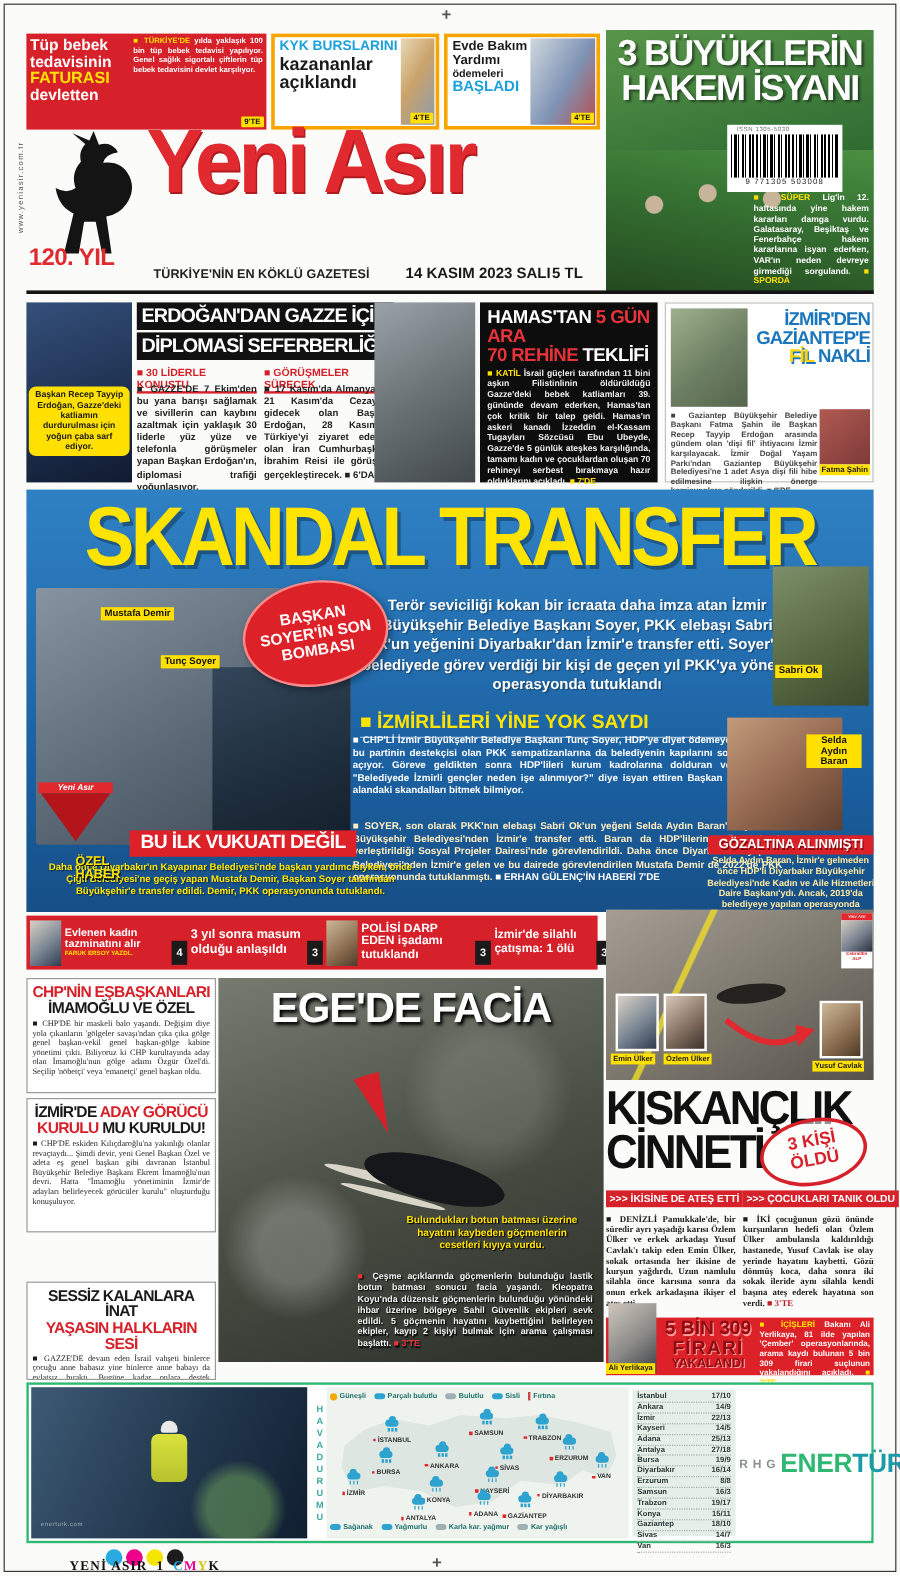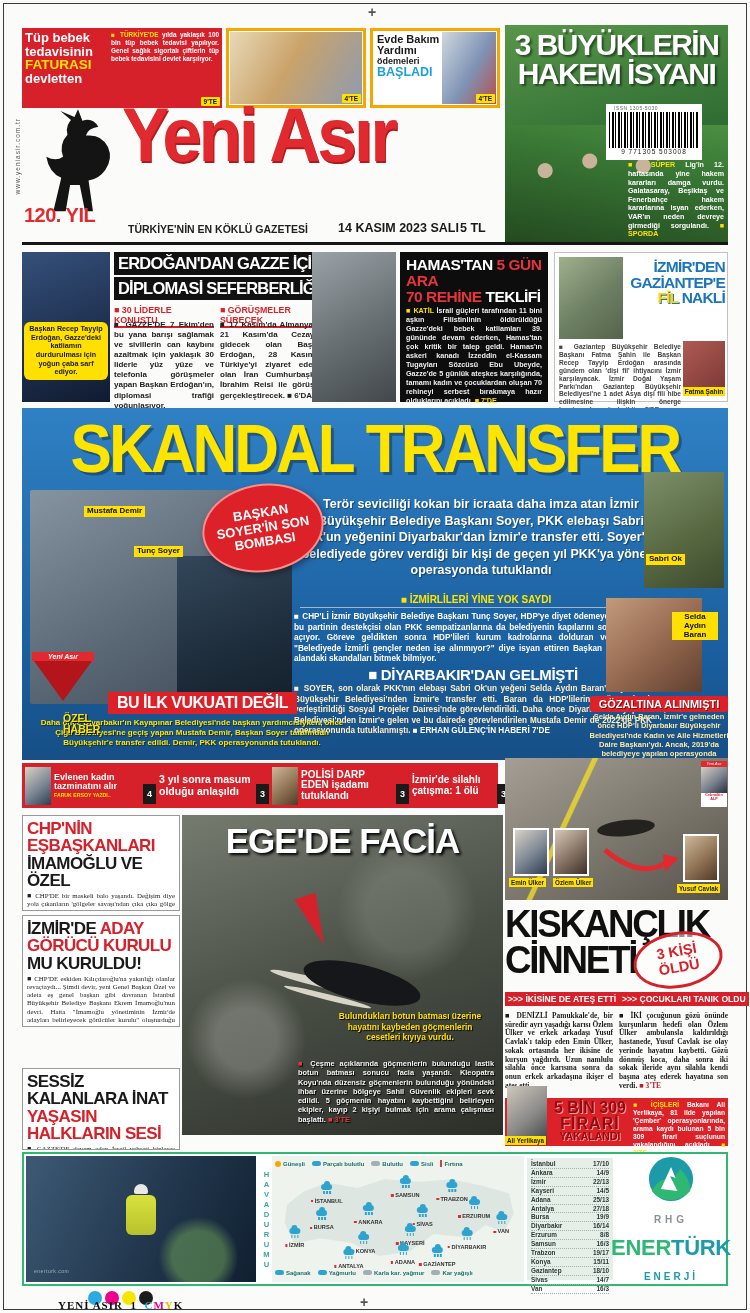--- a/index.html
+++ b/index.html
@@ -71,21 +71,21 @@
   .fl-lbl{position:absolute;left:128px;top:134px;width:42px;background:#ffe000;font-size:6.5px;font-weight:800;text-align:center;line-height:1.1;padding:1px 0}
   
   .sk{position:absolute;left:22px;top:408px;width:706px;height:352px;background:linear-gradient(180deg,#2f81c4,#1a5e9e 70%,#174f86);overflow:hidden}
   .sk-head{position:absolute;left:0;top:0;width:706px;text-align:center;font-size:62px;font-weight:800;color:#ffe400;letter-spacing:-3px;transform:scale(1,1.12);transform-origin:center top;text-shadow:3px 3px 0 rgba(0,0,0,.3);white-space:nowrap}
   .sk-collage{position:absolute;left:8px;top:82px;width:262px;height:214px;background:linear-gradient(150deg,#8693a0,#5a6774 55%,#3c4854);border-radius:2px}
   .sk-arrest{position:absolute;right:0;top:66px;width:115px;height:148px;background:linear-gradient(160deg,#33475a,#1e2d3c 60%,#131f2b)}
   .sk-lbl{position:absolute;background:#ffe000;color:#111;font-size:8px;font-weight:800;padding:1px 3px;line-height:1.1;text-align:center;z-index:3}
   .sk-stamp{position:absolute;left:180px;top:76px;width:122px;height:88px;background:#dd2128;border:2px solid #ff8a8a;border-radius:50%;transform:rotate(-9deg);display:flex;align-items:center;justify-content:center;text-align:center;color:#fff;font-size:13px;font-weight:800;line-height:1.15;padding:8px;z-index:4;box-shadow:2px 3px 6px rgba(0,0,0,.35)}
   .sk-deck{position:absolute;left:278px;top:88px;width:362px;color:#fff;font-size:12.5px;font-weight:800;text-align:center;line-height:1.32;text-shadow:1px 1px 1px rgba(0,0,0,.4)}
   .sk-sabri{position:absolute;left:622px;top:64px;width:80px;height:116px;background:linear-gradient(150deg,#7d8f6a,#55663f 60%,#3c4b2e)}
-  .sk-sub1{position:absolute;left:278px;top:186px;width:352px;text-align:center;color:#ffe400;font-size:10px;font-weight:800;border-bottom:1px solid rgba(255,255,255,.55);padding-bottom:2px}
+  .sk-sub1{position:absolute;left:278px;top:186px;width:352px;text-align:left;color:#ffe400;font-size:16px;font-weight:800;border-bottom:1px solid rgba(255,255,255,.55);padding-bottom:2px}
   .sk-p1{position:absolute;left:272px;top:204px;width:358px;color:#fff;font-size:8.2px;font-weight:bold;line-height:1.28;text-align:justify}
   .sk-sub2{position:absolute;left:272px;top:258px;width:358px;text-align:center;color:#fff;font-size:15px;font-weight:800;letter-spacing:-.3px}
   .sk-p2{position:absolute;left:272px;top:276px;width:358px;color:#ffeec2;font-size:8.2px;font-weight:bold;line-height:1.28;text-align:justify}
   .sk-p2 .wt{color:#fff}
   .sk-selda{position:absolute;left:584px;top:190px;width:96px;height:94px;background:linear-gradient(140deg,#c49a7c,#8d624a 60%,#5f4030)}
   .sk-goz{position:absolute;left:568px;top:288px;width:138px;background:#dd2128;color:#fff;font-size:11px;font-weight:800;text-align:center;padding:2px 0;border-radius:2px;text-shadow:1px 1px 0 #7e0b10}
   .sk-gozcap{position:absolute;left:566px;top:304px;width:142px;color:#ffe9a0;font-size:7.5px;font-weight:bold;text-align:center;line-height:1.24}
   .sk-badge{position:absolute;left:10px;top:244px;width:62px;height:58px;z-index:4;text-align:center}
   .sk-badge .bb{background:#e02a2f;color:#fff;font-size:7px;font-style:italic;font-weight:bold;padding:1px 0}
   .sk-badge .tri{margin:0 auto;width:0;height:0;border-left:29px solid transparent;border-right:29px solid transparent;border-top:40px solid #b3151a;position:relative}
@@ -96,21 +96,21 @@
   .br{position:absolute;left:22px;top:763px;width:476px;height:45px;background:#d6212a;display:flex;align-items:center;padding:2px 3px;gap:3px}
   .br .cell{display:flex;align-items:center;gap:3px;height:100%}
   .br .t{color:#fff;font-size:9.6px;font-weight:800;line-height:1.05}
   .br .sub{color:#ffe000;font-size:5.2px;font-weight:bold;margin-top:1px}
   .br .pic{width:26px;height:38px}
   .br .tab{width:13px;height:20px;background:#1a1a1a;color:#fff;font-size:9px;font-weight:800;display:flex;align-items:center;justify-content:center;align-self:flex-end;margin-bottom:2px}
   .ph-man1{background:linear-gradient(140deg,#d9d2c6,#7c8794 55%,#2e3c50)}
   .ph-man2{background:linear-gradient(140deg,#cdb99a,#8a6c4e 60%,#4e3a28)}
   
   .op{position:absolute;left:22px;width:158px;background:#fff;border:1px solid #9a9a9a;padding:4px 4px 2px;overflow:hidden}
-  .op .hl{text-align:left;font-weight:800;font-size:17px;line-height:1.02;letter-spacing:-.6px}
+  .op .hl{text-align:center;font-weight:800;font-size:13px;line-height:1.02;letter-spacing:-.6px}
   .op .red{color:#d6212a}
   .op .bd{margin-top:3px;font-family:"Liberation Serif",serif;font-size:6.9px;line-height:1.18;text-align:justify;color:#1d1d1d}
   .ph-suit{background:linear-gradient(140deg,#d6cfc2,#7a8290 55%,#262f3d)}
   .ph-woman{background:linear-gradient(140deg,#d8c7b8,#7d6a5c 60%,#3b3029)}
   
   .eg{position:absolute;left:182px;top:815px;width:321px;height:320px;overflow:hidden;background:
      radial-gradient(circle at 20% 70%,rgba(230,230,225,.25) 0 30px,transparent 60px),
      radial-gradient(circle at 70% 30%,rgba(200,205,195,.18) 0 40px,transparent 70px),
      linear-gradient(160deg,#767b70,#4a4f46 50%,#2b2f28)}
   .eg-h{position:absolute;left:0;right:0;top:6px;text-align:center;color:#fff;font-size:35px;font-weight:800;letter-spacing:-1px;text-shadow:2px 2px 3px #000}
@@ -168,21 +168,21 @@
   .cl::before{content:"";position:absolute;width:6px;height:6px;background:#2fa3cf;border-radius:50%;top:-3px;left:2.5px}
   .cl::after{content:"";position:absolute;width:1.5px;height:3px;background:#2fa3cf;bottom:-4px;left:2px;box-shadow:3px 0 0 #2fa3cf,6px 0 0 #2fa3cf}
   .ic-sun{display:inline-block;width:6px;height:6px;border-radius:50%;background:#f5a800}
   .ic-cloud{display:inline-block;width:9px;height:5px;border-radius:4px;background:#2fa3cf}
   .ic-gray{background:#9fb0b5}
   .ic-flag{display:inline-block;width:2px;height:7px;background:#c44;position:relative}
   
   .ws-tab{position:absolute;left:503px;top:4px;width:86px;height:122px;background:#e6eee8;padding:2px 4px}
   .wrow{display:flex;justify-content:space-between;font-size:6.4px;font-weight:bold;color:#2b3a37;border-bottom:1px dotted #9db3a9;line-height:7.9px}
   
-  .ws-logo{position:absolute;left:592px;top:2px;width:110px;height:126px;display:flex;flex-direction:column;align-items:center;justify-content:space-between;background:#fff}
+  .ws-logo{position:absolute;left:592px;top:2px;width:110px;height:126px;display:flex;align-items:center;justify-content:space-between;background:#fff}
   .lg-rhg{font-size:10px;letter-spacing:4px;color:#8b9097;font-weight:bold;margin-top:3px}
   .lg-name{font-size:22px;font-weight:800;letter-spacing:-.3px;margin-top:1px}
   .lg-g{color:#2eb873}.lg-t{color:#1d9aa8}
   .lg-sub{font-size:10px;font-weight:bold;letter-spacing:3px;color:#1d9aa8;margin-top:1px}
   
   .cmyk{position:absolute;left:88px;top:1291px;display:flex;gap:3px}
   .cmyk i{width:14px;height:14px;border-radius:50%;display:block}
   .ft{position:absolute;left:58px;top:1299px;font-family:"Liberation Serif",serif;font-size:11px;font-weight:bold;letter-spacing:1px;color:#111}
   .ft .c{color:#29abe2}.ft .m{color:#ec008c}.ft .y{color:#d8c400}.ft .k{color:#111}
 </style>
@@ -198,20 +198,25 @@
     <div class="tt">
       <div>Tüp bebek</div>
       <div>tedavisinin</div>
       <div class="yy">FATURASI</div>
       <div>devletten</div>
     </div>
     <div class="bd"><span class="lead">■ TÜRKİYE'DE</span> <span>yılda yaklaşık 100 bin tüp bebek tedavisi yapılıyor. Genel sağlık sigortalı çiftlerin tüp bebek tedavisini devlet karşılıyor.</span></div>
     <div class="tag">9'TE</div>
   </div>
   <div class="ts-box ts-wb ts-kyk">
+    <div class="txt">
+      <div class="l1 blue">KYK BURSLARINI</div>
+      <div class="l2">kazananlar</div>
+      <div class="l3">açıklandı</div>
+    </div>
     <div class="ts-ph ph-students"></div>
     <div class="tag">4'TE</div>
   </div>
   <div class="ts-box ts-wb ts-evd">
     <div class="txt">
       <div class="l1">Evde Bakım</div>
       <div class="l2">Yardımı</div>
       <div class="l3">ödemeleri</div>
       <div class="l4 blue">BAŞLADI</div>
     </div>
@@ -278,21 +283,20 @@
       <div class="sk-arrest"></div>
     </div>
     <div class="sk-lbl" style="left:62px;top:98px">Mustafa Demir</div>
     <div class="sk-lbl" style="left:112px;top:138px">Tunç Soyer</div>
     <div class="sk-stamp">BAŞKAN SOYER'İN SON BOMBASI</div>
     <div class="sk-deck">Terör seviciliği kokan bir icraata daha imza atan İzmir Büyükşehir Belediye Başkanı Soyer, PKK elebaşı Sabri Ok'un yeğenini Diyarbakır'dan İzmir'e transfer etti. Soyer'in belediyede görev verdiği bir kişi de geçen yıl PKK'ya yönelik operasyonda tutuklandı</div>
     <div class="sk-sabri"></div>
     <div class="sk-lbl" style="left:624px;top:146px">Sabri Ok</div>
     <div class="sk-sub1">■ İZMİRLİLERİ YİNE YOK SAYDI</div>
     <div class="sk-p1">■ CHP'Lİ İzmir Büyükşehir Belediye Başkanı Tunç Soyer, HDP'ye diyet ödemeye çalışırken, bu partinin destekçisi olan PKK sempatizanlarına da belediyenin kapılarını sonuna kadar açıyor. Göreve geldikten sonra HDP'lileri kurum kadrolarına dolduran ve İzmirlileri "Belediyede İzmirli gençler neden işe alınmıyor?" diye isyan ettiren Başkan Soyer'in bu alandaki skandalları bitmek bilmiyor.</div>
-    <div class="sk-sub2">■ DİYARBAKIR'DAN GELMİŞTİ</div>
     <div class="sk-p2"><span>■ SOYER, son olarak PKK'nın elebaşı Sabri Ok'un yeğeni Selda Aydın Baran'ı Diyarbakır Büyükşehir Belediyesi'nden İzmir'e transfer etti. Baran da HDP'lilerin yoğun olarak yerleştirildiği Sosyal Projeler Dairesi'nde görevlendirildi. Daha önce Diyarbakır Kayapınar Belediyesi'nden İzmir'e gelen ve bu dairede görevlendirilen Mustafa Demir de 2022'de PKK operasyonunda tutuklanmıştı. </span><span class="wt">■ ERHAN GÜLENÇ'İN HABERİ 7'DE</span></div>
     <div class="sk-selda"></div>
     <div class="sk-lbl" style="left:650px;top:204px;width:46px">Selda Aydın Baran</div>
     <div class="sk-goz">GÖZALTINA ALINMIŞTI</div>
     <div class="sk-gozcap">Selda Aydın Baran, İzmir'e gelmeden önce HDP'li Diyarbakır Büyükşehir Belediyesi'nde Kadın ve Aile Hizmetleri Daire Başkanı'ydı. Ancak, 2019'da belediyeye yapılan operasyonda gözaltına alınmıştı.</div>
     <div class="sk-badge">
       <div class="bb">Yeni Asır</div>
       <div class="tri">
         <div class="ozl"><span>ÖZEL</span><br><span>HABER</span></div>
       </div>

